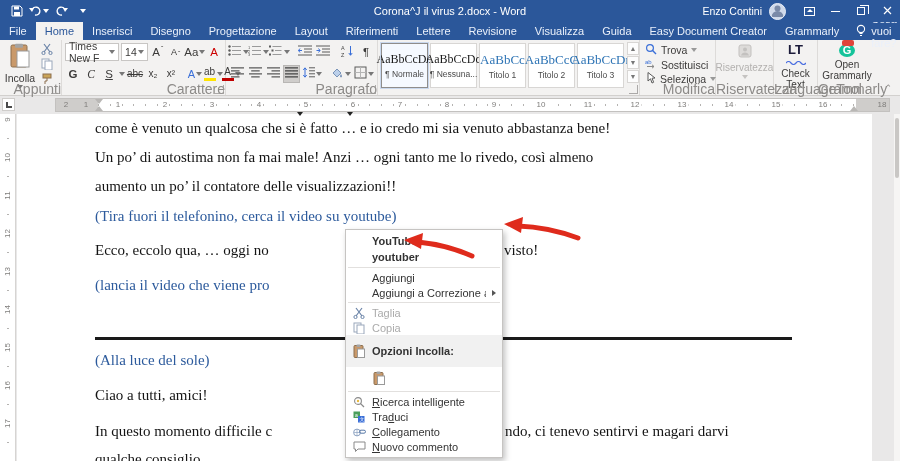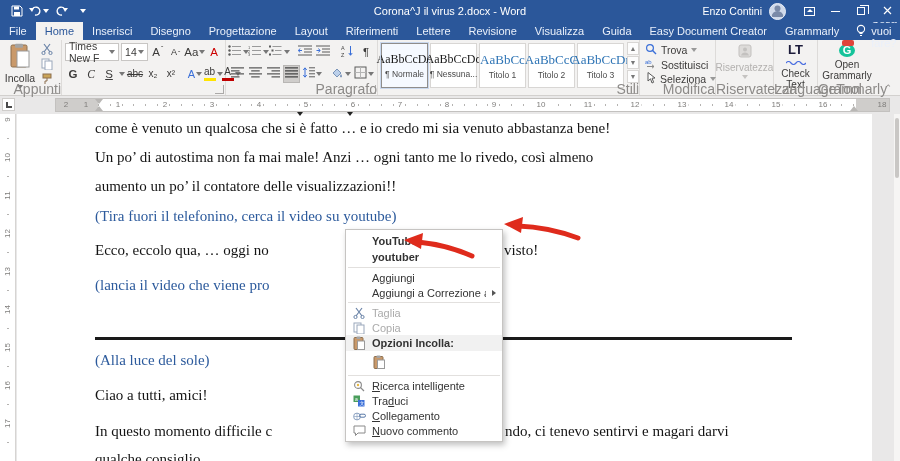--- a/index.html
+++ b/index.html
@@ -102,21 +102,21 @@
   .dochr{position:absolute;left:95px;top:337px;width:697px;height:3px;background:#1a1a1a;z-index:11}
 
   
   .cmenu{position:absolute;left:345px;top:229px;width:158px;background:#fff;border:1px solid #c6c4c2;
     box-shadow:2px 3px 6px rgba(0,0,0,.25);z-index:40;padding:3px 0;font-size:11px;color:#333}
   .mitem{height:15px;display:flex;align-items:center;padding-left:6px;gap:6px;white-space:nowrap}
   .mitem.b{height:16px;font-weight:bold}
   .mitem .micon{width:14px;display:flex;align-items:center;justify-content:center;flex:0 0 14px}
   .mitem .mlabel{overflow:hidden}
   .mitem.disabled{color:#ababab}
-  .mitem.header{background:#f1f1f1;font-weight:bold;height:16px}
+  .mitem.header{background:#f1f1f1;font-weight:bold;height:32px}
   .mitem .marrow{margin-left:auto;margin-right:6px;color:#555}
   .msep{height:1px;background:#e2e0de;margin:2px 2px}
   .mpaste{height:22px;display:flex;align-items:center;padding-left:24px}
   .mpaste .pbox{width:18px;height:18px;display:flex;align-items:center;justify-content:center;border:1px solid transparent}
 
   
   .annot{position:absolute;left:0;top:0;width:900px;height:461px;z-index:55;pointer-events:none}
 </style>
 </head>
 <body>
@@ -305,20 +305,21 @@
           </span>
         <span class="sbtn">
             <span class="ubar">
               <span style="font-size:10px">A</span>
               <span class="bar" style="background:#c00000"></span>
             </span>
             <span class="cdn" style="color:#777"></span>
           </span>
       </div>
     </div>
+    <div class="glabel">Carattere</div>
     <div class="launcher"></div>
   </div>
 
   <div class="rgroup" style="width:152px">
     <div class="fcol" style="width:100%">
       <div class="frow">
         <span class="sbtn">
             <span><svg width="14" height="11" viewBox="0 0 14 11">
                 <circle cx="1.5" cy="1.5" r="1.2" fill="#5a5a5a"></circle>
                 <circle cx="1.5" cy="5.5" r="1.2" fill="#5a5a5a"></circle>
@@ -440,21 +441,20 @@
         <div class="chip">
           <span class="prev blue">AaBbCcDr</span>
           <span class="clab">Titolo 3</span>
         </div>
       </div>
     <div class="gal-arrows">
       <span class="ga">▲</span>
       <span class="ga">▼</span>
       <span class="ga">▼</span>
     </div>
-    <div class="glabel">Stili</div>
     <div class="launcher"></div>
   </div>
 
   <div class="rgroup" style="width:76px">
     <div class="fcol" style="gap:1px;padding-top:1px">
       <span class="edrow">
           <span><svg width="12" height="12" viewBox="0 0 12 12">
               <circle cx="5" cy="5" r="3.4" fill="none" stroke="#3a6fd8" stroke-width="1.2"></circle>
               <path d="M7.6 7.6 L11 11" stroke="#3a6fd8" stroke-width="1.4"></path>
             </svg></span>

